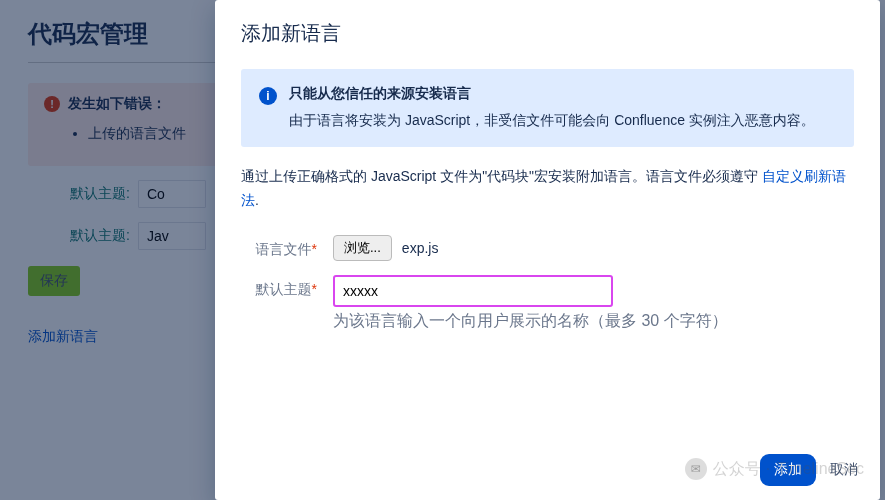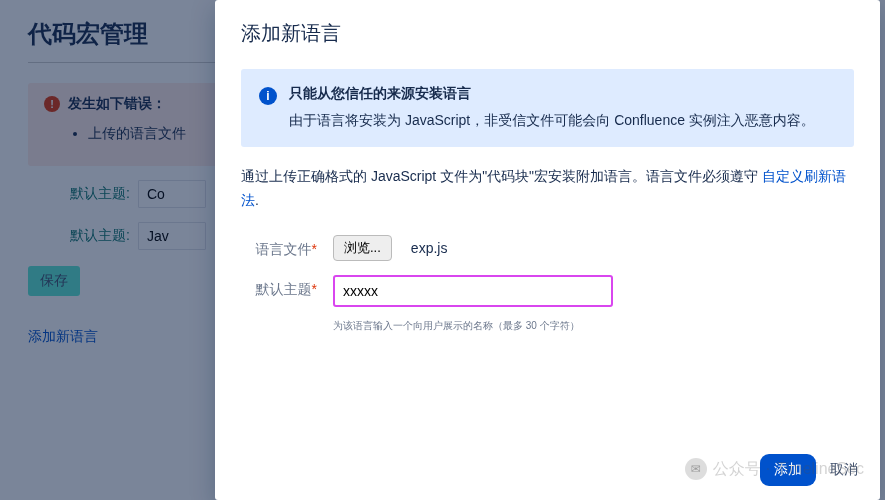--- a/index.html
+++ b/index.html
@@ -7,40 +7,40 @@
   .bg{padding:18px 28px}
   .bg h1{font-size:24px;font-weight:600;color:#172B4D;border-bottom:1px solid #ccc;padding-bottom:12px;margin-bottom:20px}
   .err-panel{background:#FFEBE6;border-radius:3px;padding:12px 16px}
   .err-hdr{display:flex;align-items:center;gap:8px;font-weight:600;font-size:14px}
   .err-ico{width:16px;height:16px;background:#DE350B;border-radius:50%;color:#fff;font-size:11px;font-weight:700;display:inline-flex;align-items:center;justify-content:center}
   .bg ul{margin:8px 0 8px 44px}
   .bg ul li{font-size:14px;line-height:1.8}
   .kv{display:flex;align-items:center;margin:14px 0 0 0}
   .kv label{width:110px;text-align:right;padding-right:8px;color:#0f766e}
   .kv input{border:1px solid #DFE1E6;border-radius:1px;padding:5px 8px;font-size:14px;width:68px}
-  .btn-save{margin:16px 0;background:#5eead4;border:none;border-radius:3px;padding:6px 12px;font-size:14px;color:#42526E}
+  .btn-save{margin:16px 0;background:#84cc16;border:none;border-radius:3px;padding:6px 12px;font-size:14px;color:#42526E}
   .addlink{color:#0052CC;font-size:14px;margin-top:16px;display:block}
   .overlay{position:absolute;inset:0;background:rgba(9,30,66,.54)}
   .modal{position:absolute;top:0;left:215px;right:5px;bottom:0;background:#fff;border-radius:3px;box-shadow:0 8px 24px rgba(9,30,66,.25);display:flex;flex-direction:column}
   .m-body{padding:20px 26px;flex:1;overflow:auto}
   .m-title{font-size:20px;font-weight:500;color:#172B4D;margin-bottom:22px}
   .info-panel{background:#DEEBFF;border-radius:3px;padding:16px 18px;display:flex;gap:12px;margin-bottom:18px}
   .info-ico{width:18px;height:18px;background:#0052CC;border-radius:50%;color:#fff;font-weight:700;font-size:12px;display:flex;align-items:center;justify-content:center;flex-shrink:0;margin-top:2px}
   .info-body strong{font-weight:700;display:block;margin-bottom:6px}
   .info-body p{font-size:14px;line-height:1.6;color:#172B4D}
   .para{font-size:14px;line-height:1.7;margin-bottom:22px}
   .para a{color:#0052CC;text-decoration:none}
   .row{display:flex;align-items:flex-start;margin-bottom:14px}
   .row>label{width:92px;text-align:right;padding:6px 16px 0 0;color:#6B778C;font-size:14px}
   .req{color:#DE350B}
-  .file-wrap{display:flex;align-items:center;gap:19px}
+  .file-wrap{display:flex;align-items:center;gap:10px}
   .browse{background:#eee;border:1px solid #bbb;border-radius:4px;padding:3px 10px;font-size:13px}
   .fname{font-size:14px;color:#172B4D}
   .txt{border:2px solid #d946ef;border-radius:3px;padding:6px 8px;font-size:14px;width:280px;outline:none}
-  .hint{font-size:10px;color:#6B778C;margin-top:12px}
+  .hint{font-size:16px;color:#6B778C;margin-top:4px}
   .m-foot{display:flex;justify-content:flex-end;align-items:center;gap:14px;padding:10px 22px 14px}
   .btn-pri{background:#0052CC;color:#fff;border:none;border-radius:9px;padding:7px 14px;font-size:14px;cursor:pointer}
   .btn-link{background:none;border:none;color:#42526E;font-size:14px;cursor:pointer}
   .wm{position:absolute;right:16px;bottom:20px;color:rgba(80,80,80,.25);font-size:16px;display:flex;align-items:center;gap:6px}
   .wm-ico{width:22px;height:22px;border-radius:50%;background:rgba(120,120,120,.25);display:inline-flex;align-items:center;justify-content:center;color:rgba(60,60,60,.4);font-size:12px}
 </style>
 </head>
 <body>
 
 <div class="bg">

